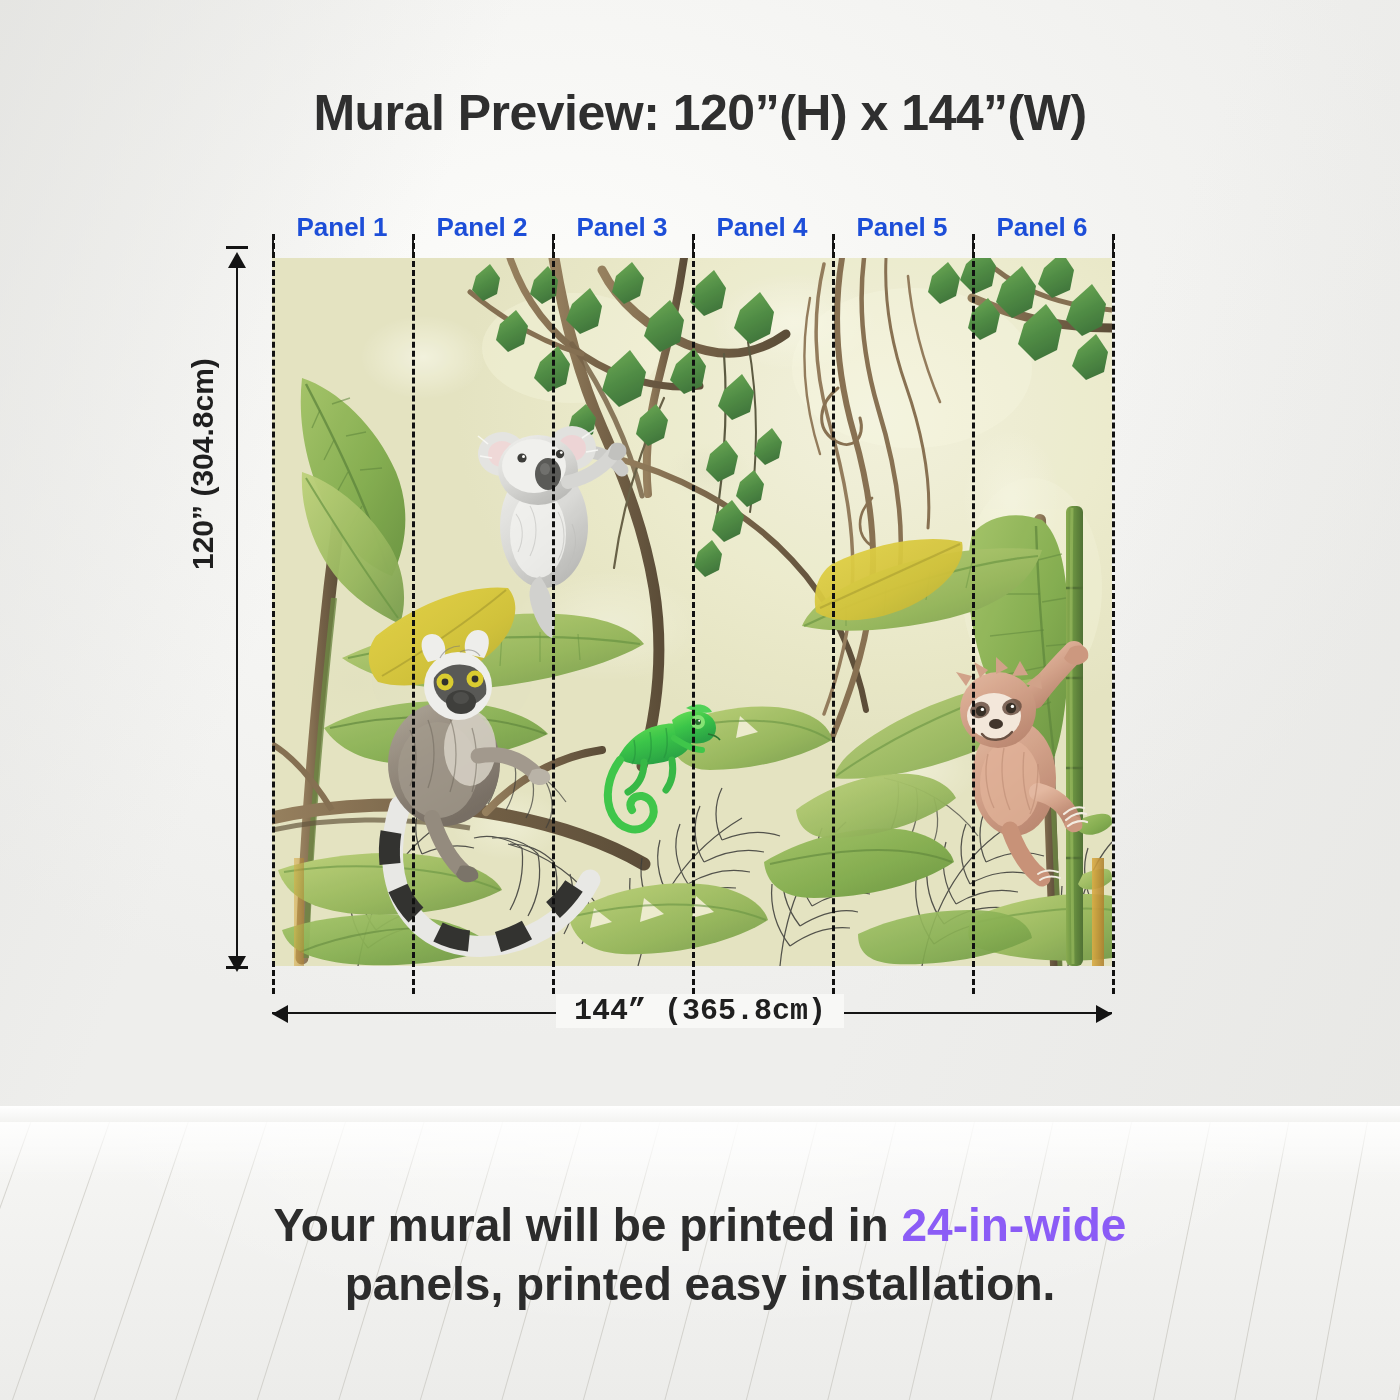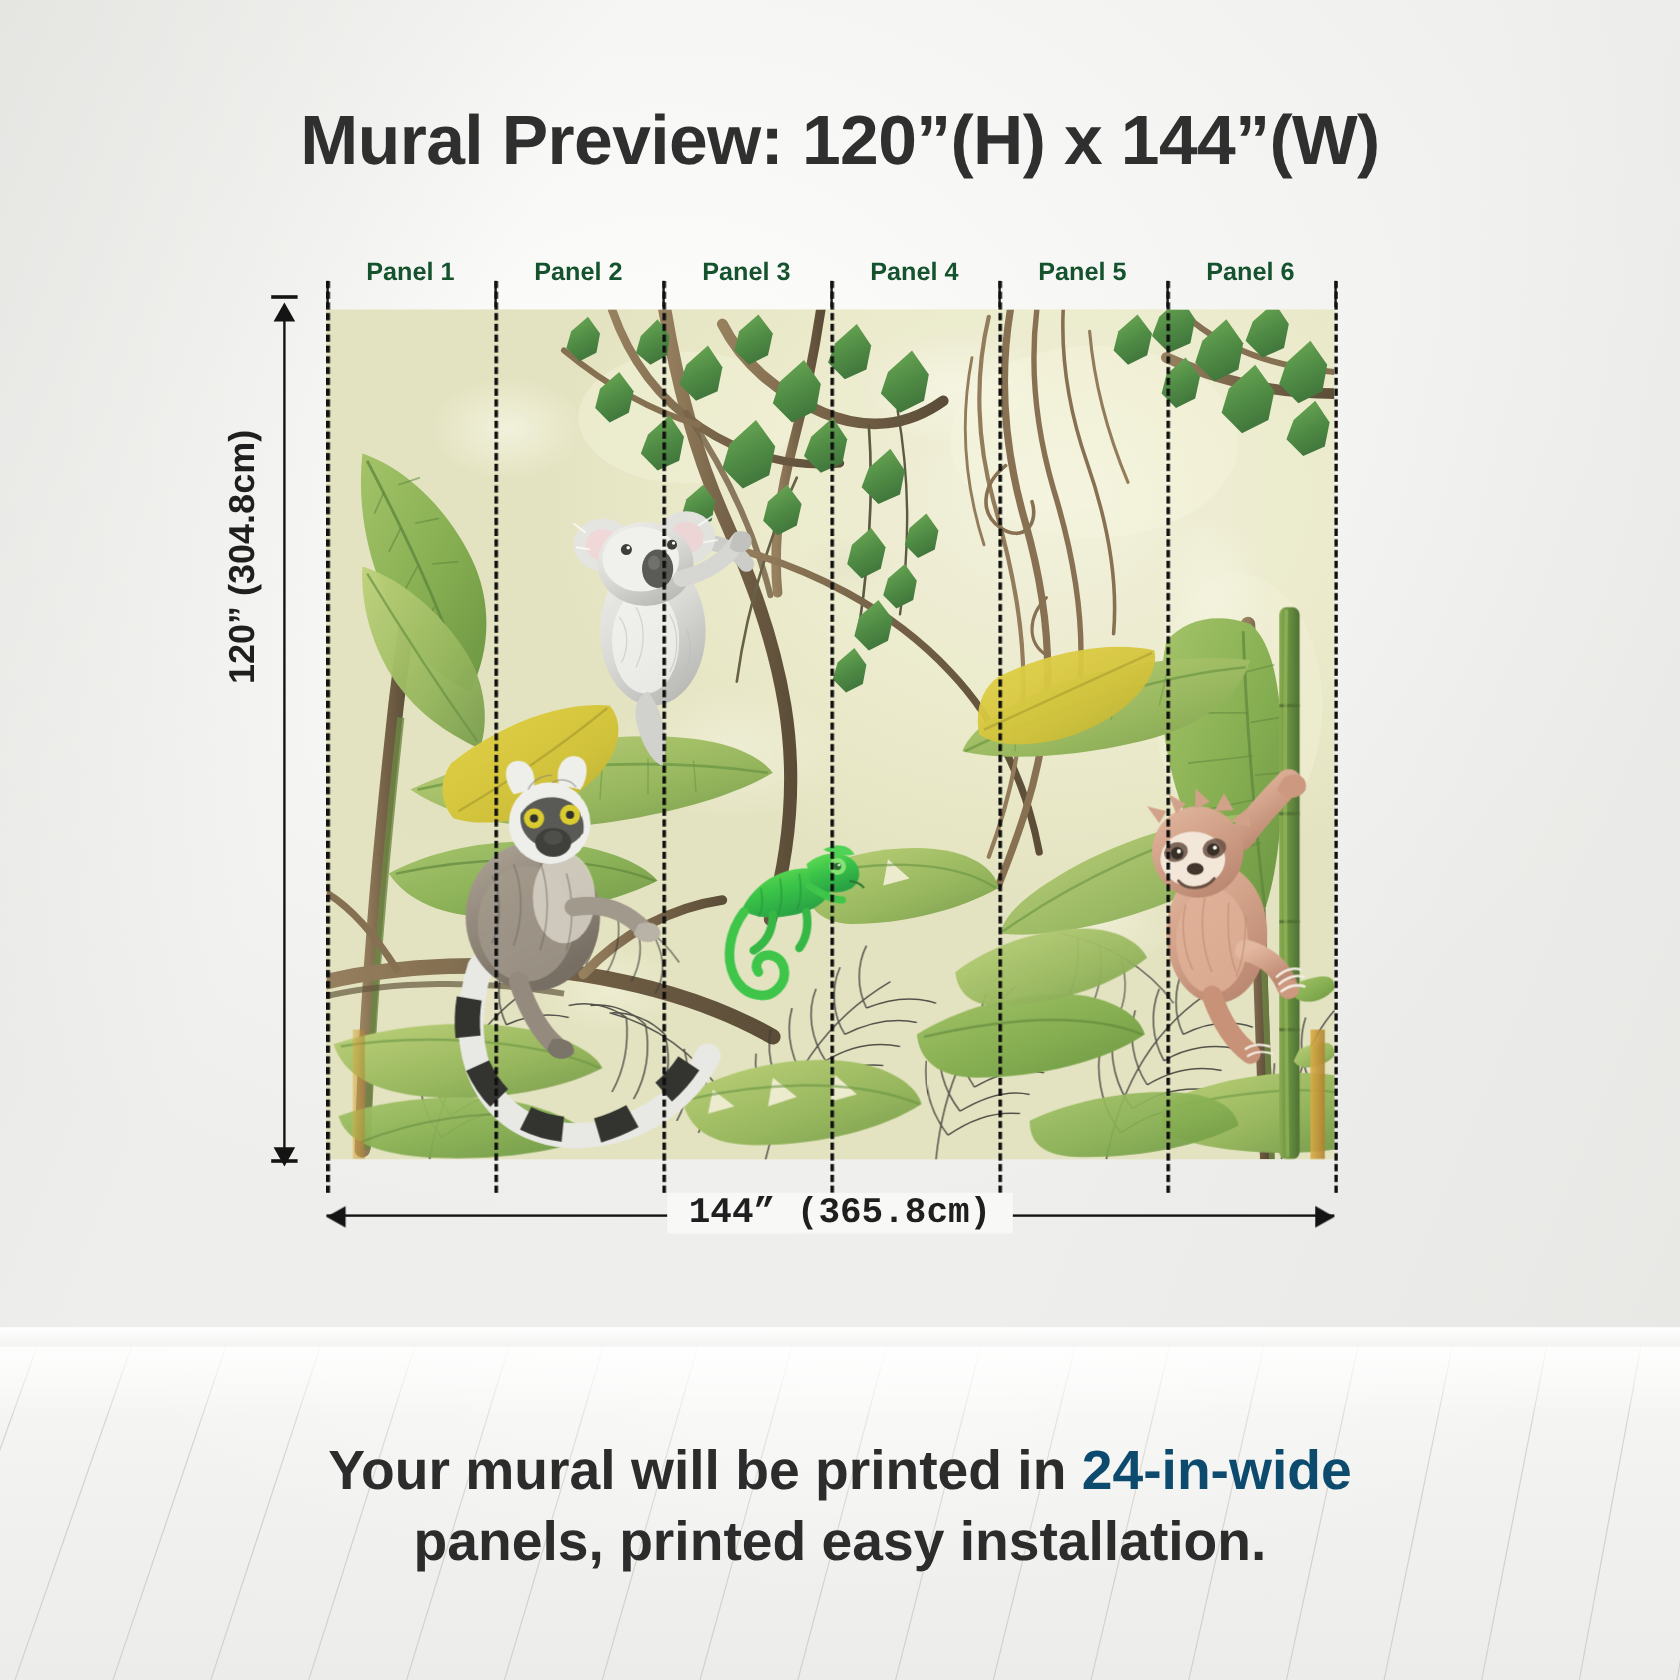--- a/index.html
+++ b/index.html
@@ -52,39 +52,39 @@
     background:
       linear-gradient(180deg, rgba(255,255,255,0.85) 0%, rgba(255,255,255,0.0) 22%),
       radial-gradient(ellipse 900px 300px at 50% 0%, rgba(255,255,255,0.55) 0%, rgba(255,255,255,0) 70%);
   }
 
   
   #title {
     position: absolute;
     left: 0; top: 84px; width: 1400px;
     text-align: center;
-    font-size: 58px;
+    font-size: 50px;
     font-weight: 700;
     letter-spacing: -0.5px;
     color: #2f2f2f;
   }
 
   
   #panel-labels {
     position: absolute;
     left: 272px; top: 212px;
     width: 840px; height: 30px;
     display: flex;
   }
   .panel-label {
     flex: 1 1 0;
     text-align: center;
-    font-size: 21px;
+    font-size: 26px;
     font-weight: 600;
-    color: #14532d;
+    color: #1d4ed8;
     line-height: 30px;
   }
 
   
   #panel-ticks {
     position: absolute;
     left: 272px; top: 234px;
     width: 840px; height: 24px;
   }
   .panel-tick {
@@ -210,21 +210,21 @@
   
   #caption {
     position: absolute;
     left: 0; top: 1196px; width: 1400px;
     text-align: center;
     font-size: 46px;
     font-weight: 700;
     line-height: 1.28;
     color: #2c2c2c;
   }
-  #caption .hl { color: #0c4a6e; }
+  #caption .hl { color: #8b5cf6; }
 </style>
 </head>
 <body>
 
 <div id="wall">
   <div id="wall-shade"></div>
   <div id="wall-baseboard"></div>
 </div>
 
 <div id="floor">

